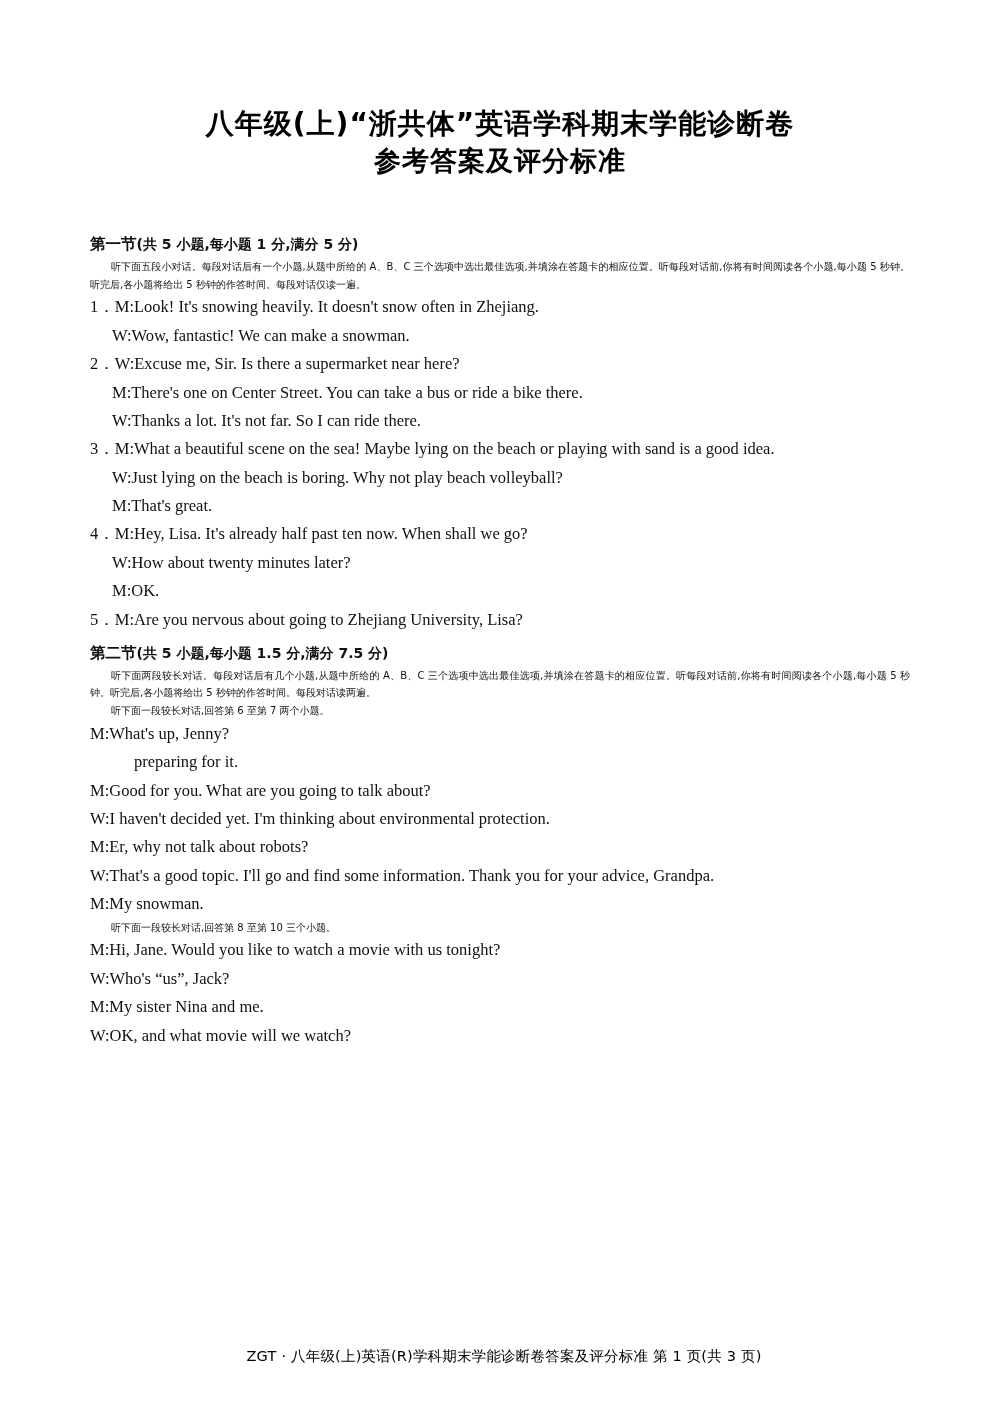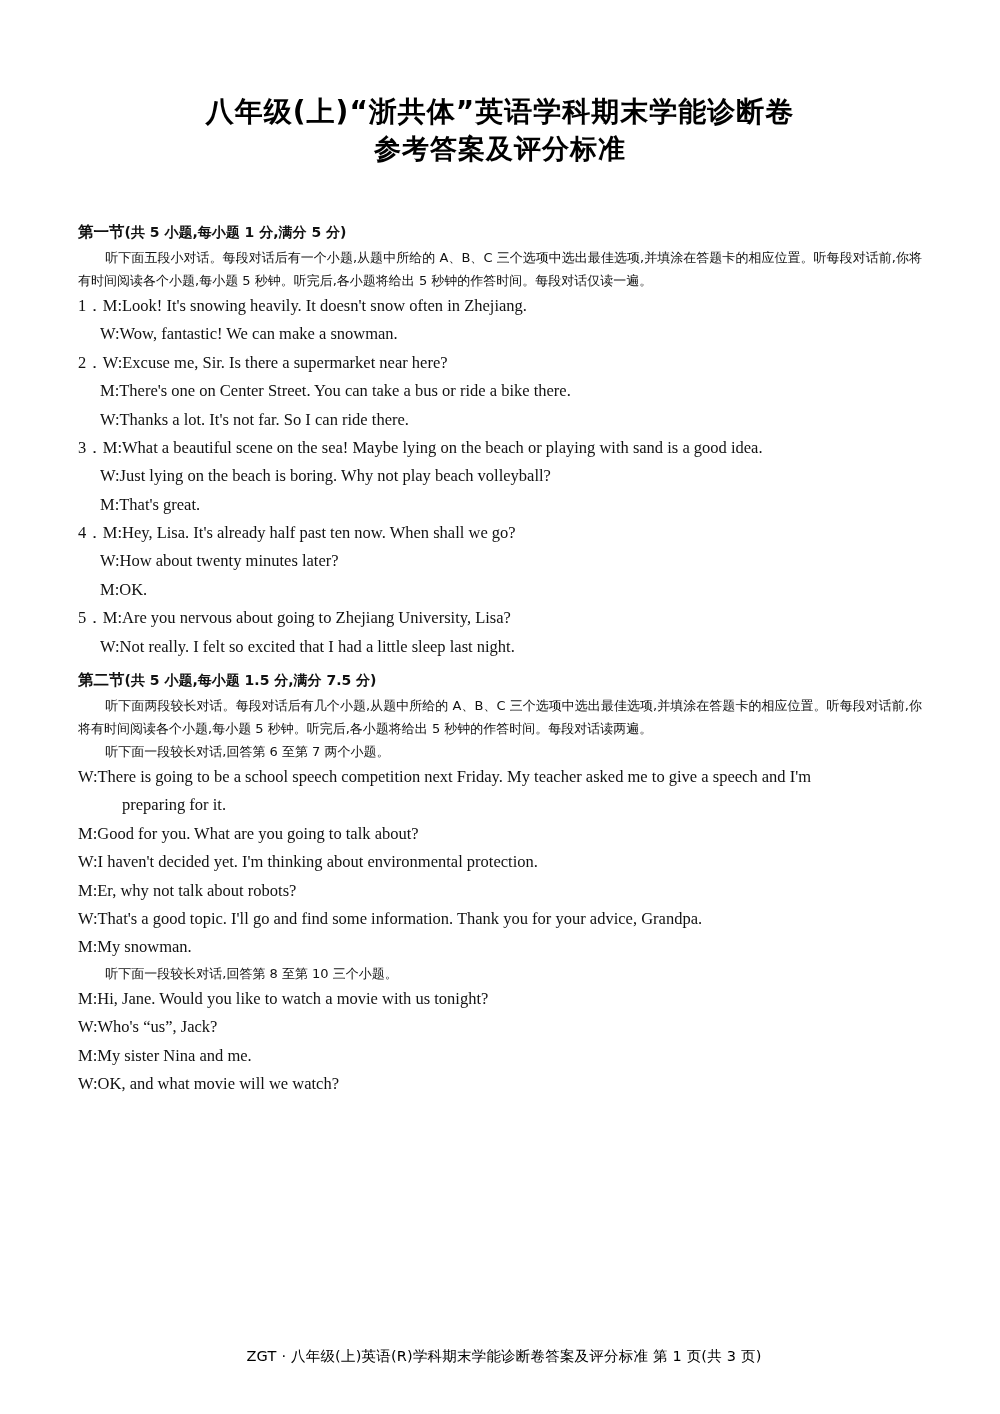--- a/index.html
+++ b/index.html
@@ -13,21 +13,21 @@
     position: relative;
     font-family: "Liberation Serif", serif;
     color: #111111;
     overflow: hidden;
   }
   .page {
     position: absolute;
     left: 0; top: 0;
     width: 1000px;
     height: 1414px;
-    padding: 0;
+    padding: 12px;
     box-sizing: border-box;
   }
   .title-block {
     text-align: center;
     margin-top: 92px;
   }
   .title-main {
     font-family: "DejaVu Sans", sans-serif;
     font-weight: bold;
     font-size: 28px;
@@ -60,21 +60,21 @@
   }
   .para-indent {
     text-indent: 2.1em;
     text-align: justify;
     font-size: 16px;
     line-height: 1.78;
     font-family: "Liberation Serif", serif;
   }
   .cn {
     font-family: "DejaVu Sans", sans-serif;
-    font-size: 13px;
+    font-size: 10px;
   }
   .line {
     font-size: 16.5px;
     line-height: 1.72;
     white-space: nowrap;
   }
   .line.indent1 {
     padding-left: 22px;
   }
   .line.indent2 {
@@ -121,33 +121,32 @@
       <div class="line">2．W:Excuse me, Sir. Is there a supermarket near here?</div>
       <div class="line indent1">M:There's one on Center Street. You can take a bus or ride a bike there.</div>
       <div class="line indent1">W:Thanks a lot. It's not far. So I can ride there.</div>
       <div class="line">3．M:What a beautiful scene on the sea! Maybe lying on the beach or playing with sand is a good idea.</div>
       <div class="line indent1">W:Just lying on the beach is boring. Why not play beach volleyball?</div>
       <div class="line indent1">M:That's great.</div>
       <div class="line">4．M:Hey, Lisa. It's already half past ten now. When shall we go?</div>
       <div class="line indent1">W:How about twenty minutes later?</div>
       <div class="line indent1">M:OK.</div>
       <div class="line">5．M:Are you nervous about going to Zhejiang University, Lisa?</div>
-      <div class="line indent1">W:Not really. I felt so excited that I had a little sleep last night.</div>
     </div>
 
     <div class="sec-head">
       <span>第二节</span><span class="small">(共 5 小题,每小题 1.5 分,满分 7.5 分)</span>
     </div>
 
     <div class="para-indent cn">听下面两段较长对话。每段对话后有几个小题,从题中所给的 A、B、C 三个选项中选出最佳选项,并填涂在答题卡的相应位置。听每段对话前,你将有时间阅读各个小题,每小题 5 秒钟。听完后,各小题将给出 5 秒钟的作答时间。每段对话读两遍。</div>
 
     <div class="para-indent cn">听下面一段较长对话,回答第 6 至第 7 两个小题。</div>
 
     <div>
-      <div class="line">W:There is going to be a school speech competition next Friday. My teacher asked me to give a speech and I'm</div>
+      <div class="line">M:What's up, Jenny?</div>
       <div class="line indent2">preparing for it.</div>
       <div class="line">M:Good for you. What are you going to talk about?</div>
       <div class="line">W:I haven't decided yet. I'm thinking about environmental protection.</div>
       <div class="line">M:Er, why not talk about robots?</div>
       <div class="line">W:That's a good topic. I'll go and find some information. Thank you for your advice, Grandpa.</div>
       <div class="line">M:My snowman.</div>
     </div>
 
     <div class="para-indent cn">听下面一段较长对话,回答第 8 至第 10 三个小题。</div>
 

